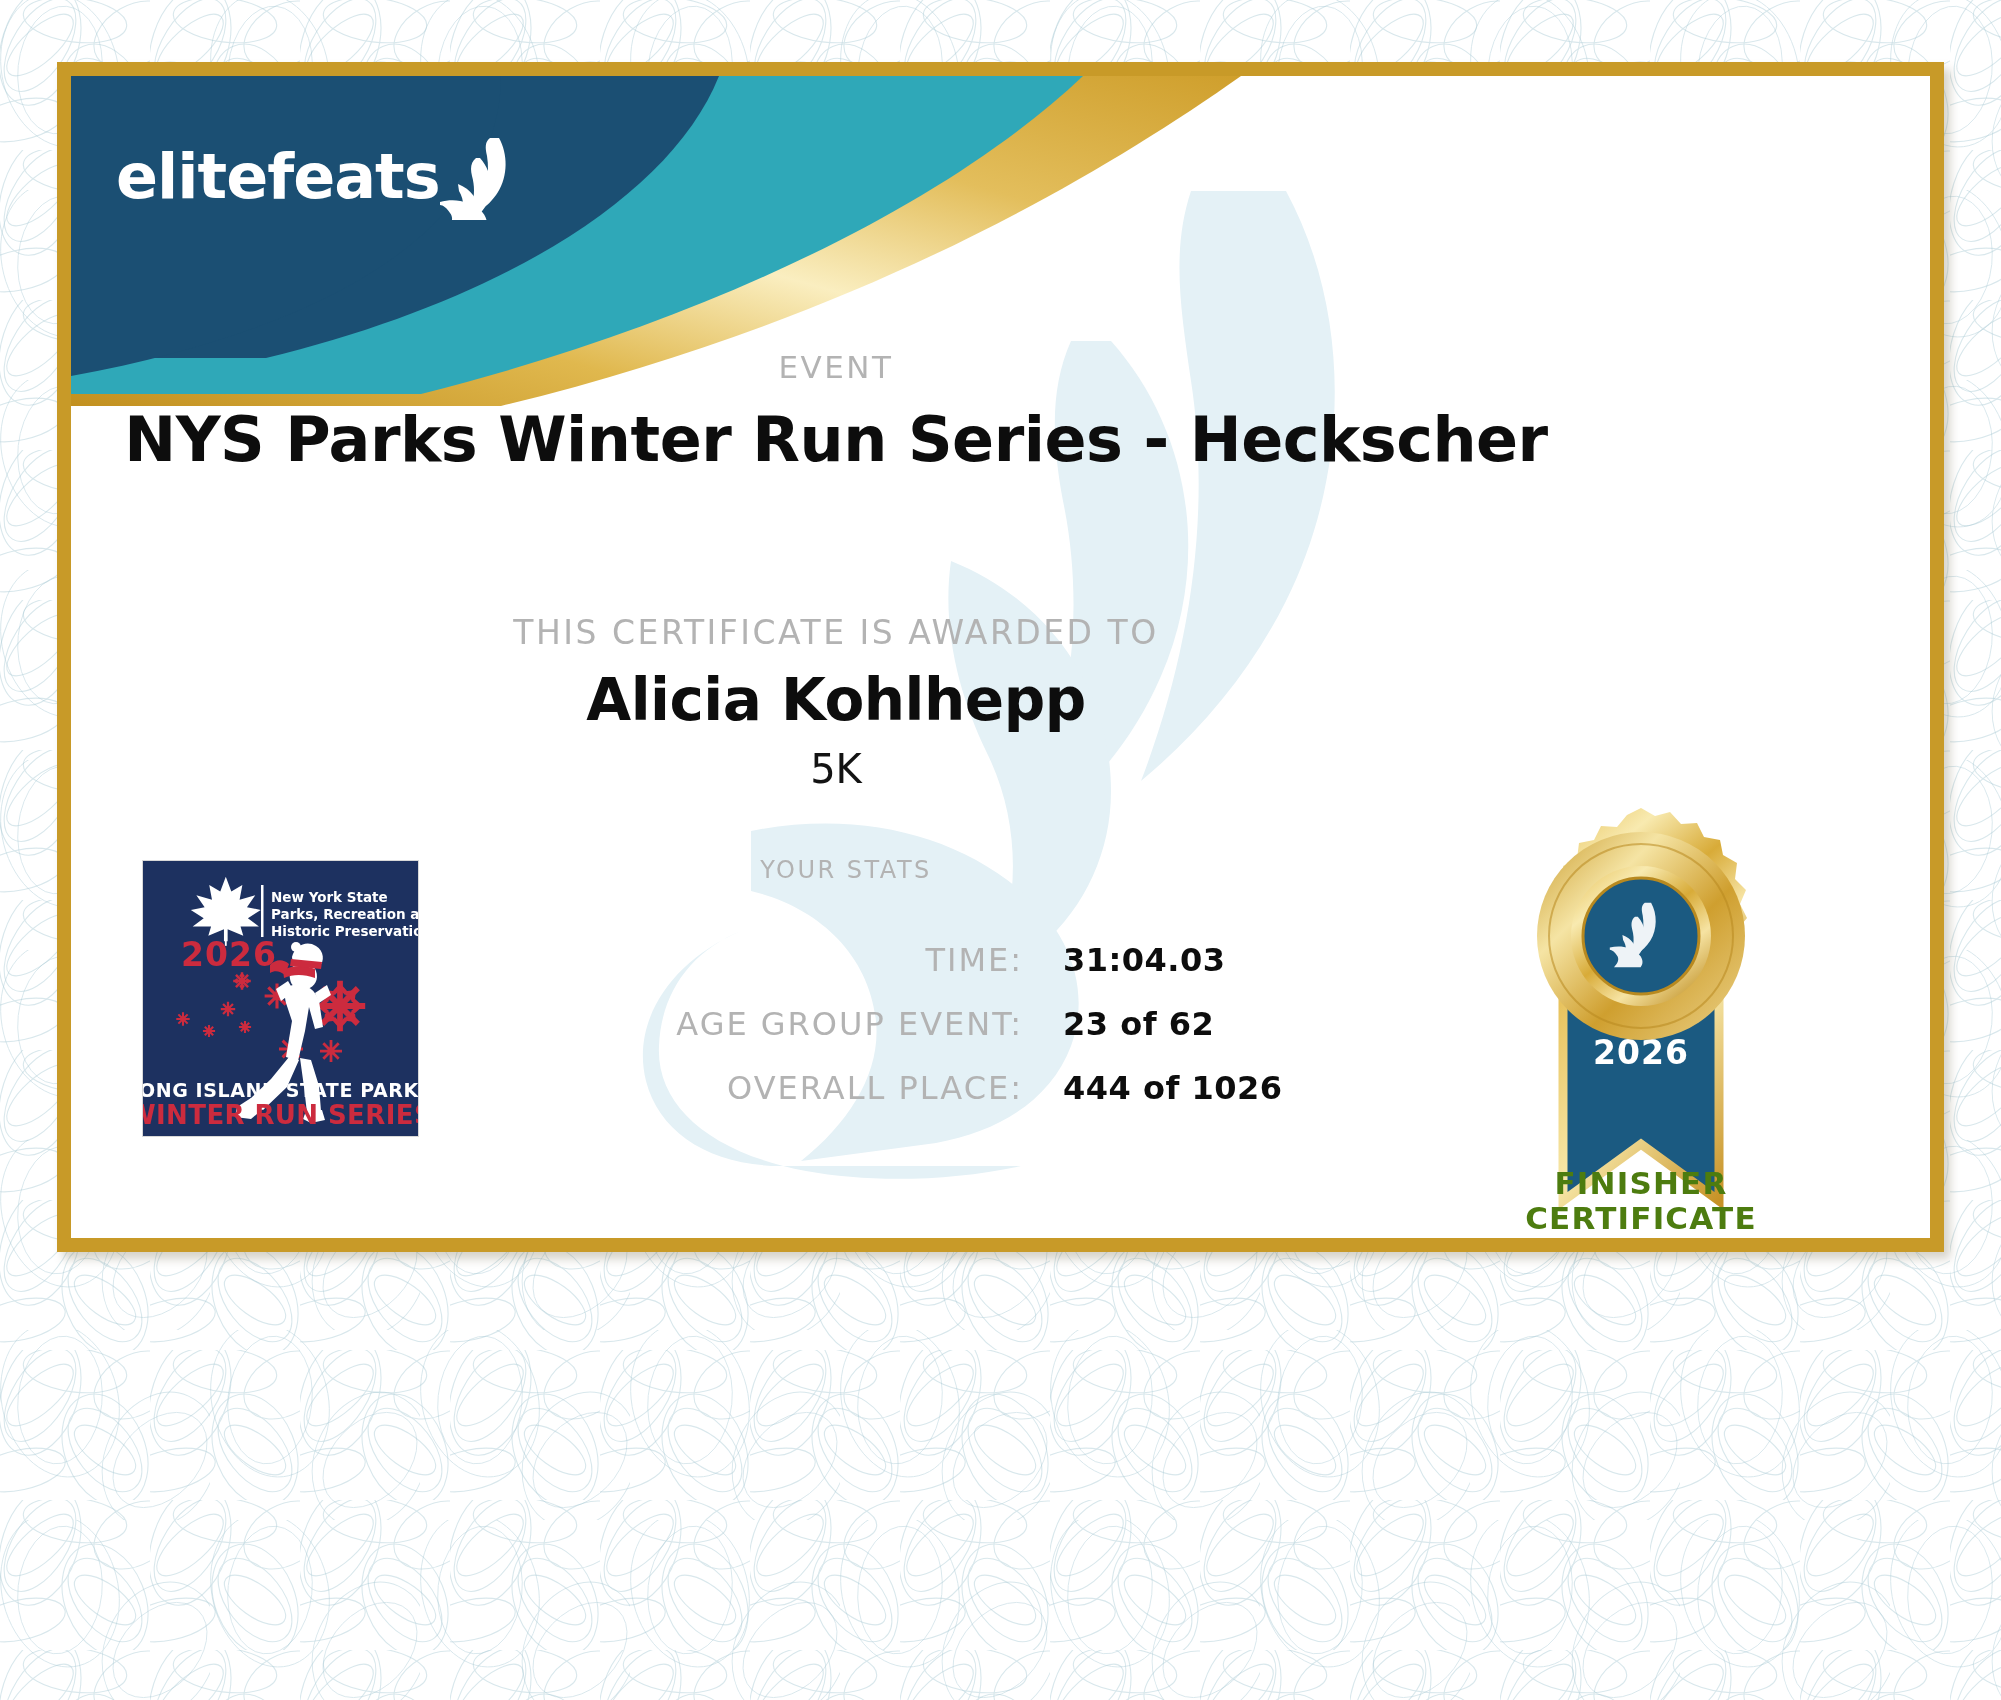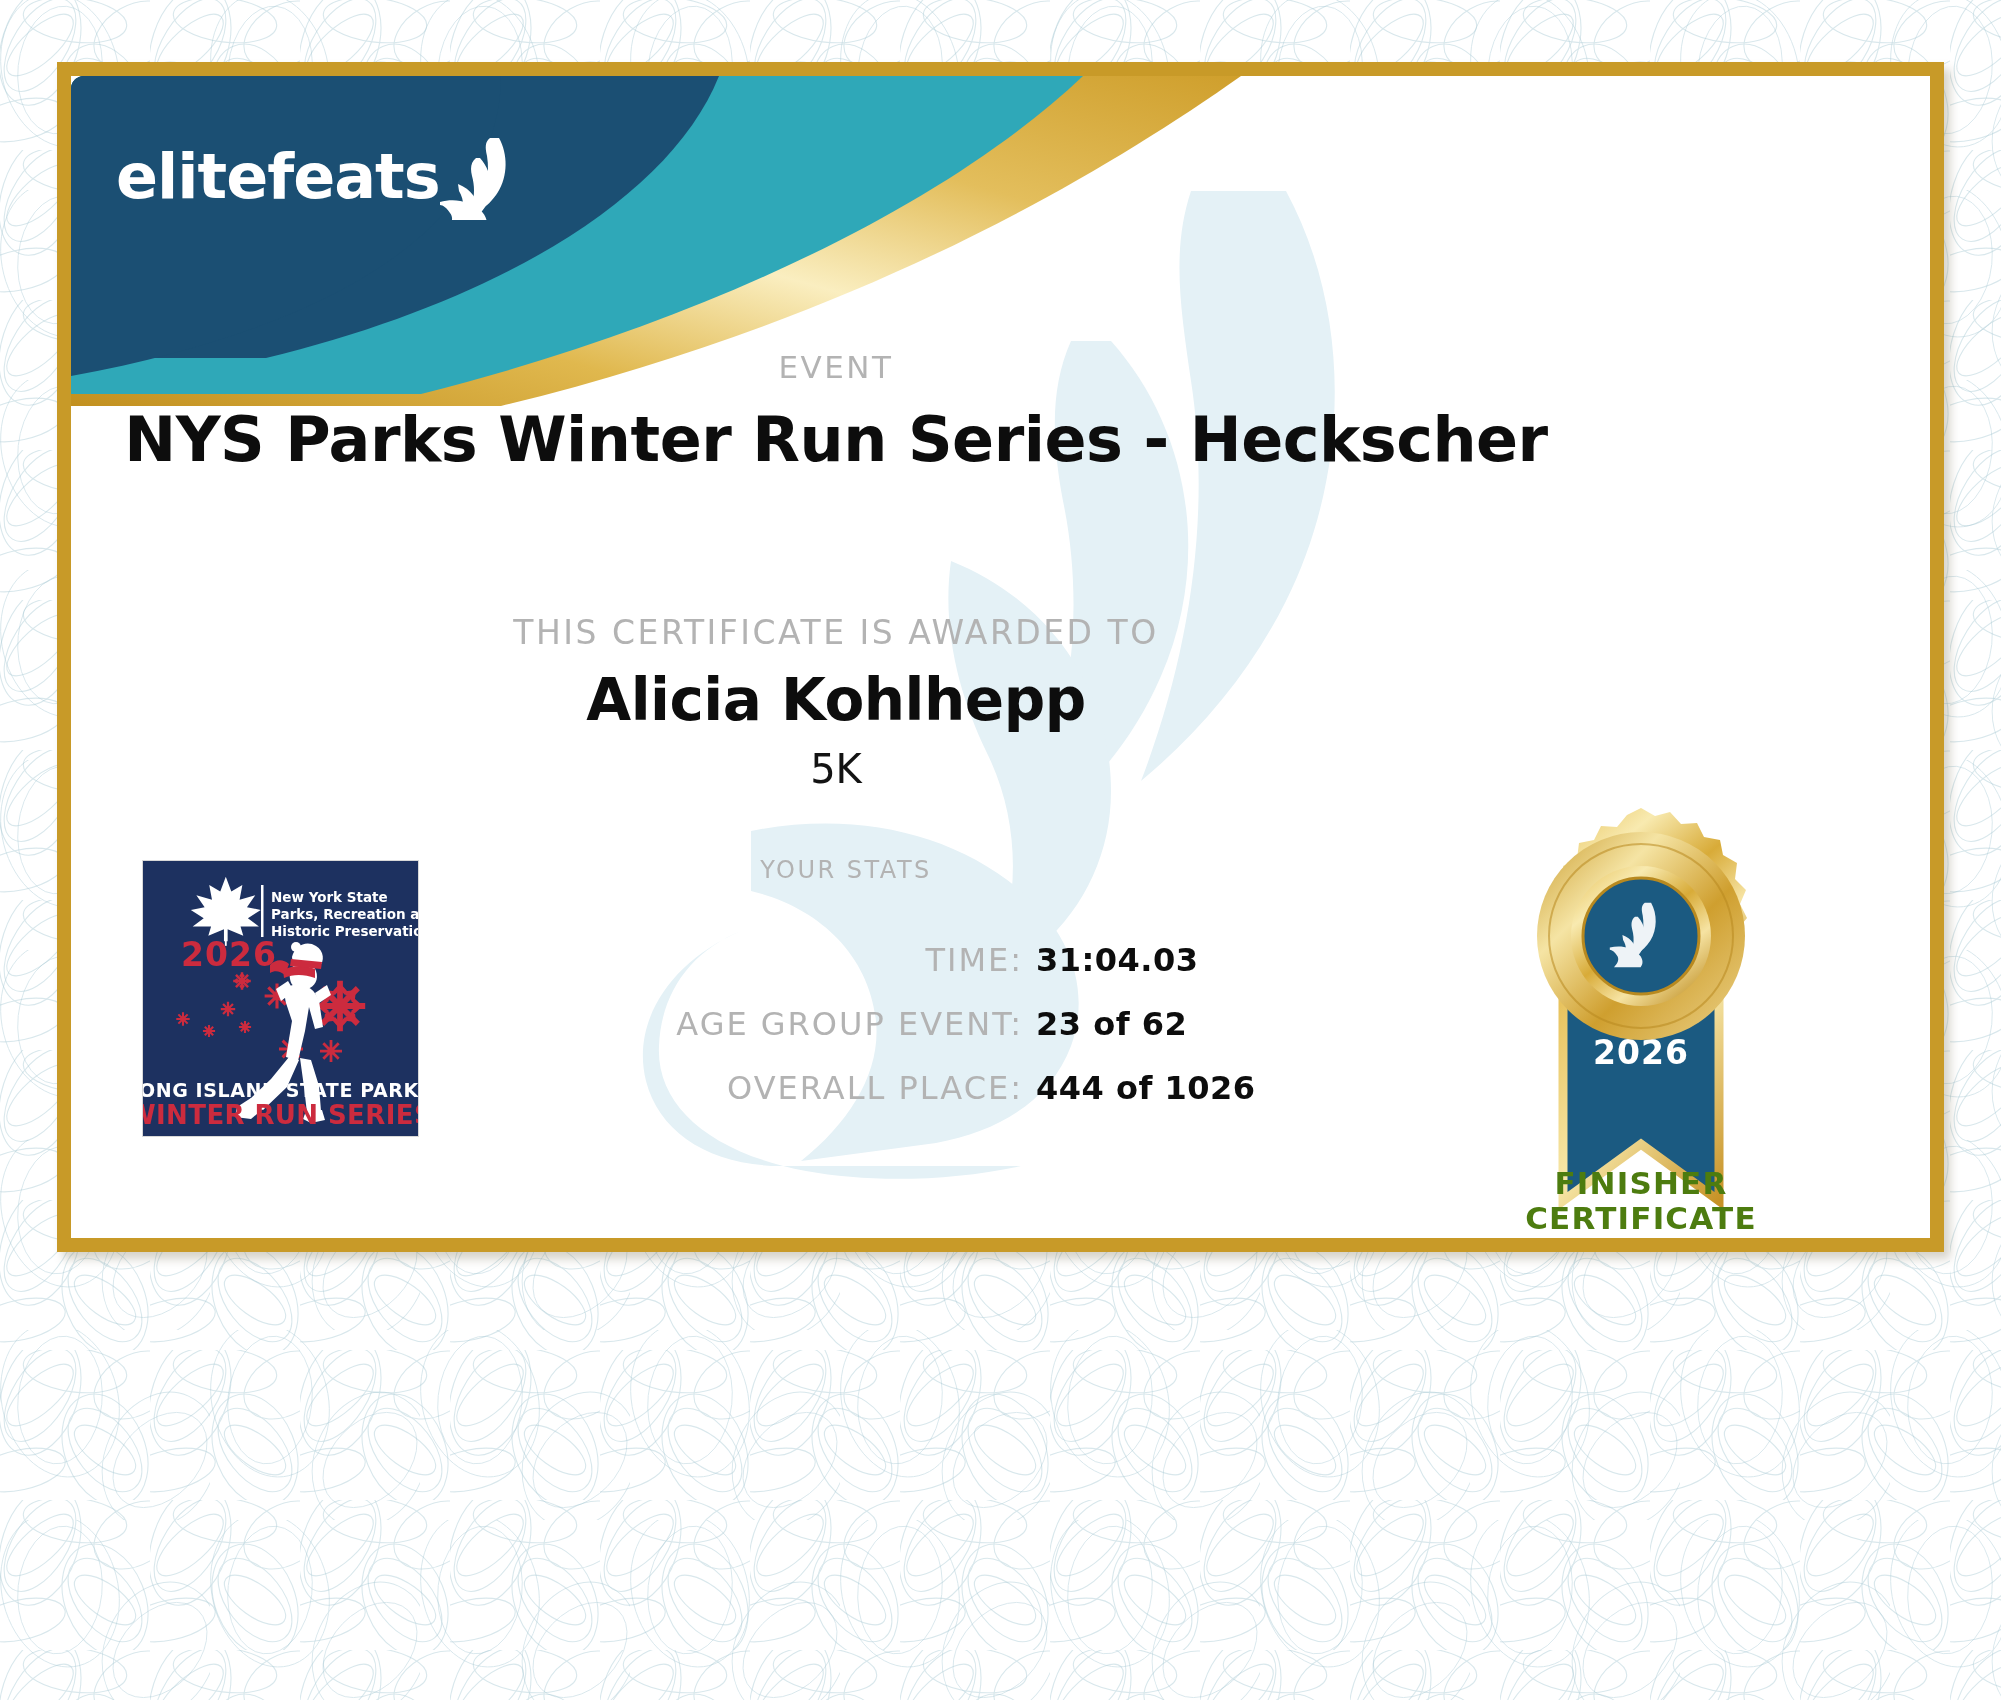--- a/index.html
+++ b/index.html
@@ -19,21 +19,21 @@
     position:absolute;
     left:57px; top:62px;
     width:1887px; height:1190px;
     background:#ffffff;
     border:14px solid #c89a28;
     box-sizing:border-box;
     box-shadow:6px 7px 9px rgba(120,110,80,.30);
     z-index:2;
     overflow:hidden;
   }
-  #cert-inner{position:absolute;inset:0;overflow:hidden;border-radius:13px;}
+  #cert-inner{position:absolute;inset:0;overflow:hidden;}
 
   
   #watermark{
     position:absolute; left:480px; top:55px;
     width:1000px;height:1140px; z-index:1; pointer-events:none;
   }
 
   
   #header-art{position:absolute;left:0;top:0;width:1170px;height:330px;z-index:3;}
 
@@ -69,21 +69,21 @@
     font-size:58px;letter-spacing:-0.5px;
   }
   #distance{
     position:absolute;left:0;top:670px;width:1530px;text-align:center;
     font-family:"DejaVu Sans", sans-serif;font-weight:400;color:#131313;font-size:40px;
   }
 
   #stats-label{position:absolute;left:10px;top:780px;width:1530px;text-align:center;font-size:24px;}
 
   #stats-table{position:absolute;left:340px;top:865px;width:1120px;}
-  .stat-row{display:flex;align-items:baseline;justify-content:flex-start;margin-bottom:26px;}
+  .stat-row{display:flex;align-items:baseline;justify-content:flex-start;margin-bottom:26px;gap:27px;}
   .stat-label{
     width:612px;text-align:right;
     font-family:"DejaVu Sans", sans-serif;color:#b3b3b3;
     font-size:32px;letter-spacing:2px;white-space:nowrap;
   }
   .stat-value{
     font-family:"DejaVu Sans", sans-serif;color:#0d0d0d;font-weight:700;
     font-size:32px;margin-left:13px;white-space:nowrap;letter-spacing:.5px;
   }
 

